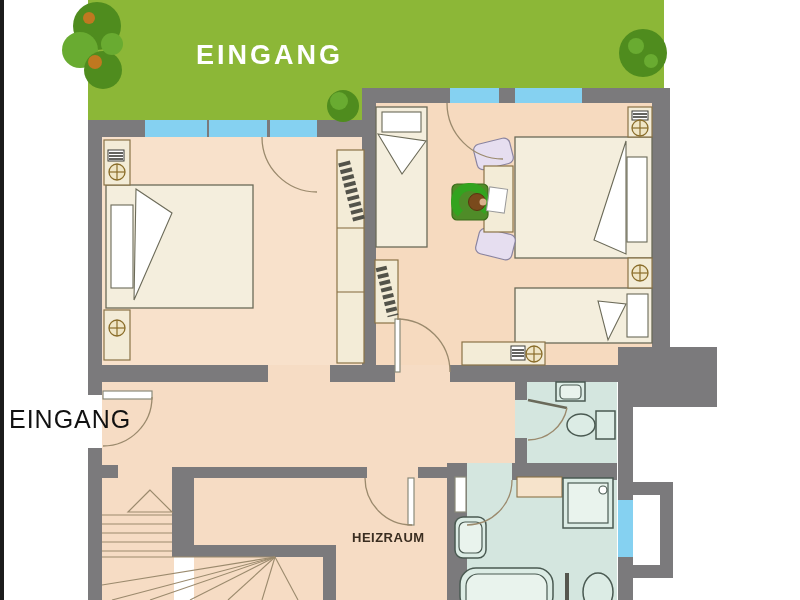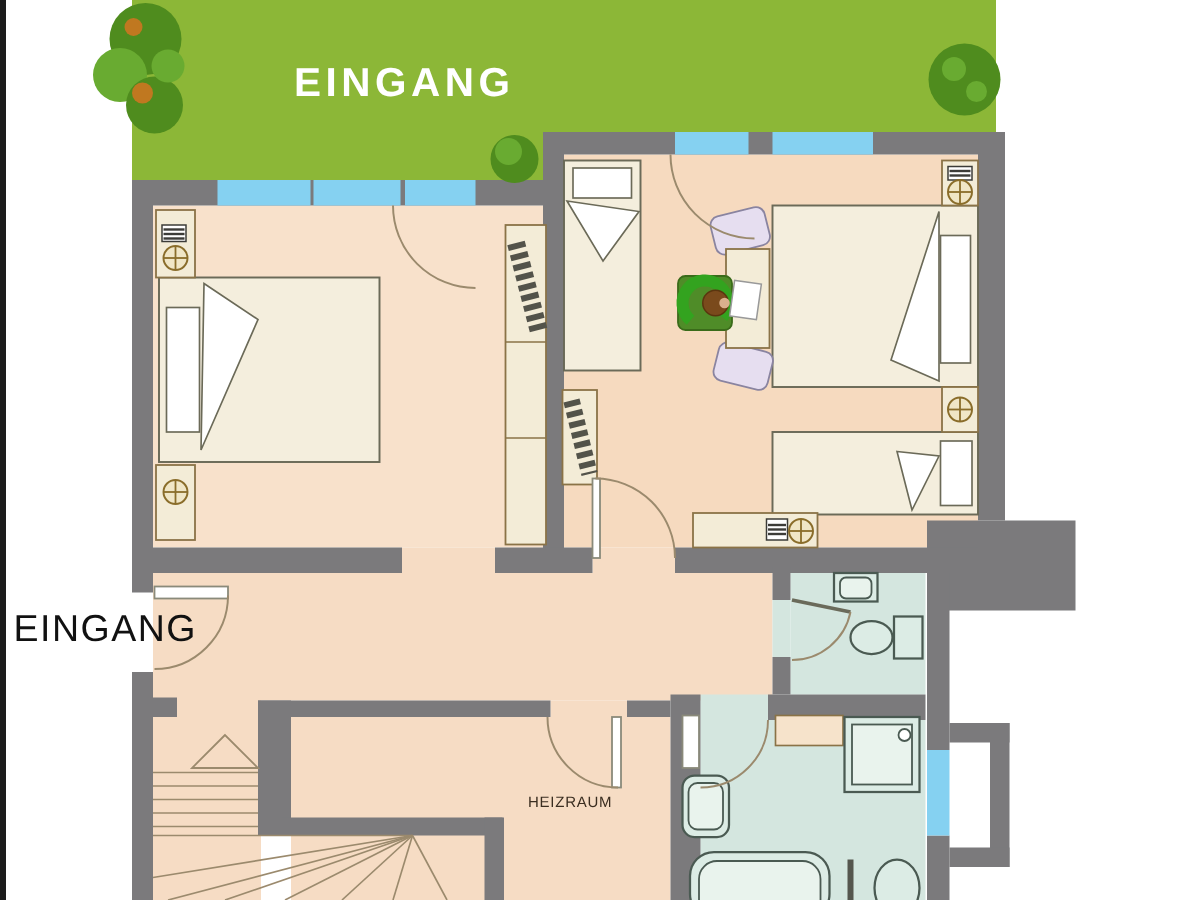--- a/index.html
+++ b/index.html
@@ -9,21 +9,21 @@
   .floor-main{background:var(--floor);}
   .floor-left{background:var(--floor_room_left);}
   .floor-right{background:var(--floor_room_right);}
   .floor-bath{background:var(--bath_floor);}
   .window{position:absolute;background:var(--window);}
   .garden{position:absolute;background:var(--garden);}
   .edge{position:absolute;background:var(--edge);}
   .label{position:absolute;white-space:nowrap;}
   .label-garden{color:var(--text_garden);font-size:27px;font-weight:600;letter-spacing:3px;}
   .label-entrance{color:var(--text_entrance);font-size:25px;font-weight:500;letter-spacing:1px;}
-  .label-boiler{color:var(--text_boiler);font-size:10px;font-weight:400;letter-spacing:0.5px;}
+  .label-boiler{color:var(--text_boiler);font-size:13px;font-weight:700;letter-spacing:0.5px;}
   svg.overlay{position:absolute;left:0;top:0;}
   .bed{fill:var(--bed);stroke:var(--outline);stroke-width:1.3px;}
   .pillow{fill:#ffffff;stroke:var(--outline);stroke-width:1.1px;}
   .fold{fill:#ffffff;stroke:var(--outline);stroke-width:1.1px;}
   .furn{fill:var(--furniture);stroke:var(--furniture_outline);stroke-width:1.2px;}
   .furnline{stroke:var(--furniture_outline);stroke-width:1.1px;}
   .fix{fill:var(--fixture_fill);stroke:var(--fixture_outline);stroke-width:1.5px;}
   .fix2{fill:#e9f3ed;stroke:var(--fixture_outline);stroke-width:1.2px;}
   .arc{fill:none;stroke:var(--arc);stroke-width:1.3px;}
   .leaf{fill:#ffffff;stroke:#8a8a7a;stroke-width:1.2px;}

